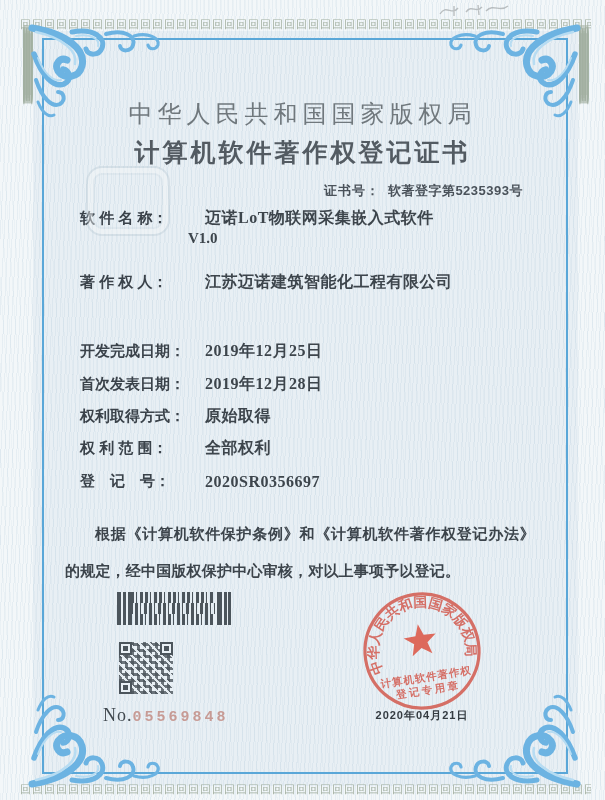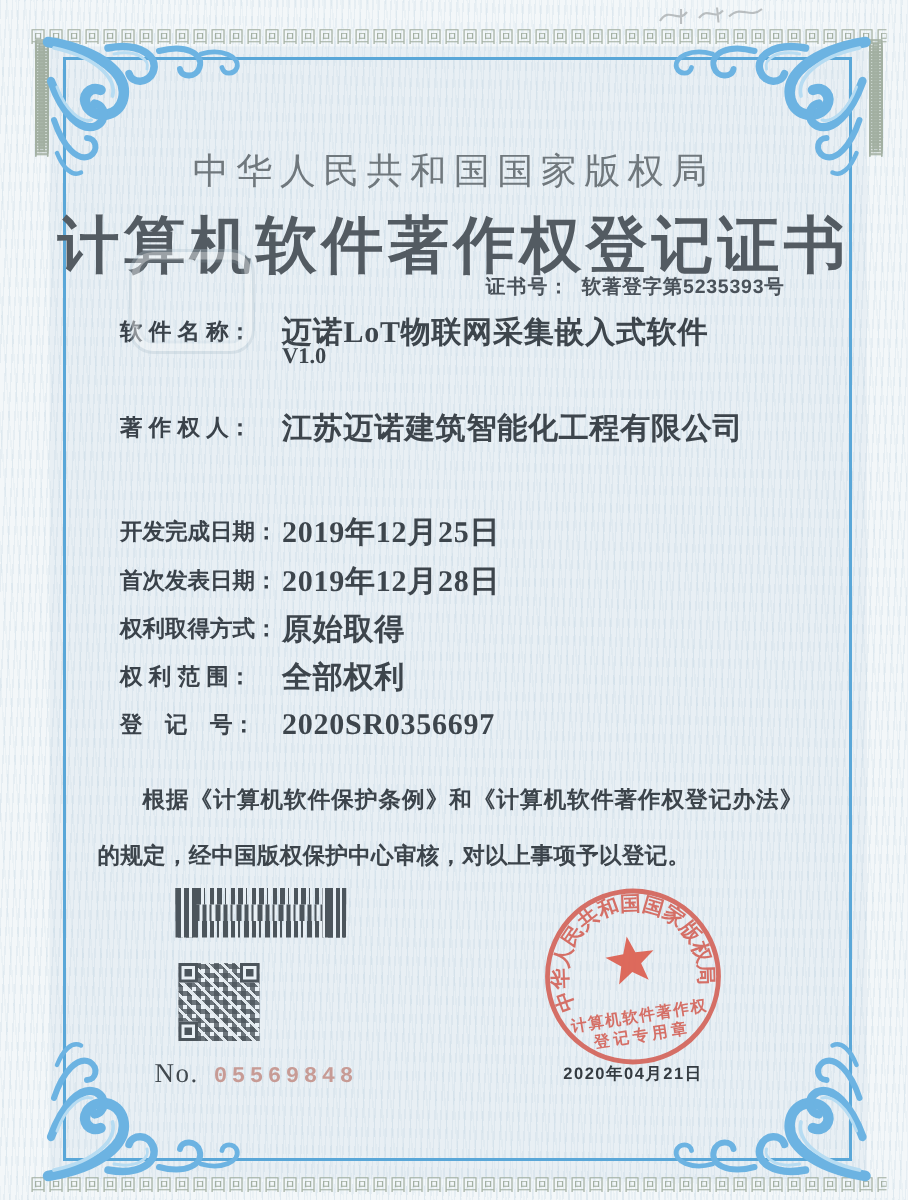--- a/index.html
+++ b/index.html
@@ -43,21 +43,21 @@
 
   .content{position:absolute;inset:0;z-index:4;}
 
   .authority{
     position:absolute;top:98px;left:0;right:0;text-align:center;
     font-family:"Liberation Sans", sans-serif;font-weight:500;
     font-size:24px;letter-spacing:5px;color:#70787d;
   }
   .cert-title{
     position:absolute;top:136px;left:0;right:0;text-align:center;
-    font-weight:900;font-size:41px;letter-spacing:3px;color:#535b62;
+    font-weight:900;font-size:25px;letter-spacing:3px;color:#535b62;
   }
   .cert-no{
     position:absolute;top:182px;right:82px;
     font-family:"Liberation Sans", sans-serif;font-weight:700;
     font-size:13px;color:#4a525a;letter-spacing:1px;
   }
   .cert-no .v{margin-left:8px;letter-spacing:.5px;}
 
   .embossed{
     position:absolute;left:86px;top:166px;width:80px;height:66px;
@@ -65,21 +65,21 @@
     box-shadow:inset 0 0 0 5px rgba(255,255,255,.55), inset 0 0 0 7px rgba(176,194,203,.22);
     opacity:.7;z-index:3;
   }
 
   .row{position:absolute;left:80px;right:55px;display:flex;align-items:center;}
   .lab{
     flex:0 0 108px;font-family:"Liberation Sans", sans-serif;
     font-weight:600;font-size:15px;color:#3a424a;white-space:nowrap;
   }
   .val{
-    font-size:20px;font-weight:600;color:#3d454c;letter-spacing:.5px;
+    font-size:16px;font-weight:600;color:#3d454c;letter-spacing:.5px;margin-left:17px;
   }
   .val2{position:absolute;left:188px;top:230px;font-size:15px;font-weight:600;color:#3d454c;}
 
   .statement{
     position:absolute;left:65px;top:516px;width:470px;
     font-size:15px;font-weight:600;color:#3c444b;
     line-height:37px;text-indent:30px;letter-spacing:.2px;text-align:justify;
   }
 
   .barcode{
@@ -108,21 +108,21 @@
       repeating-linear-gradient(90deg, rgba(76,85,92,.8) 0 3px, rgba(0,0,0,0) 3px 6px);
   }
   .qf{position:absolute;width:13px;height:13px;border:2.5px solid #4c555c;background:#e9f0f5;box-sizing:border-box;}
   .qf i{position:absolute;inset:2px;background:#4c555c;}
   .qf.tl{left:0;top:0;} .qf.tr{right:0;top:0;} .qf.bl{left:0;bottom:0;}
 
   .serial{position:absolute;left:103px;top:705px;z-index:4;}
   .serial .no{font-size:18px;color:#41494f;letter-spacing:1px;}
   .serial .num{
     font-family:"Liberation Mono", monospace;font-weight:700;
-    font-size:15px;color:#c79b95;letter-spacing:3px;margin-left:10px;
+    font-size:15px;color:#c79b95;letter-spacing:3px;
   }
 
   .seal{position:absolute;left:352px;top:581px;width:140px;height:140px;z-index:5;transform:rotate(-9deg);opacity:.92;}
   .issue-date{
     position:absolute;left:352px;top:708px;width:140px;text-align:center;z-index:4;
     font-family:"Liberation Sans", sans-serif;font-weight:700;
     font-size:11px;color:#343b41;letter-spacing:1px;
   }
   .handmark{position:absolute;left:432px;top:0;z-index:2;opacity:.75;}
 </style>

